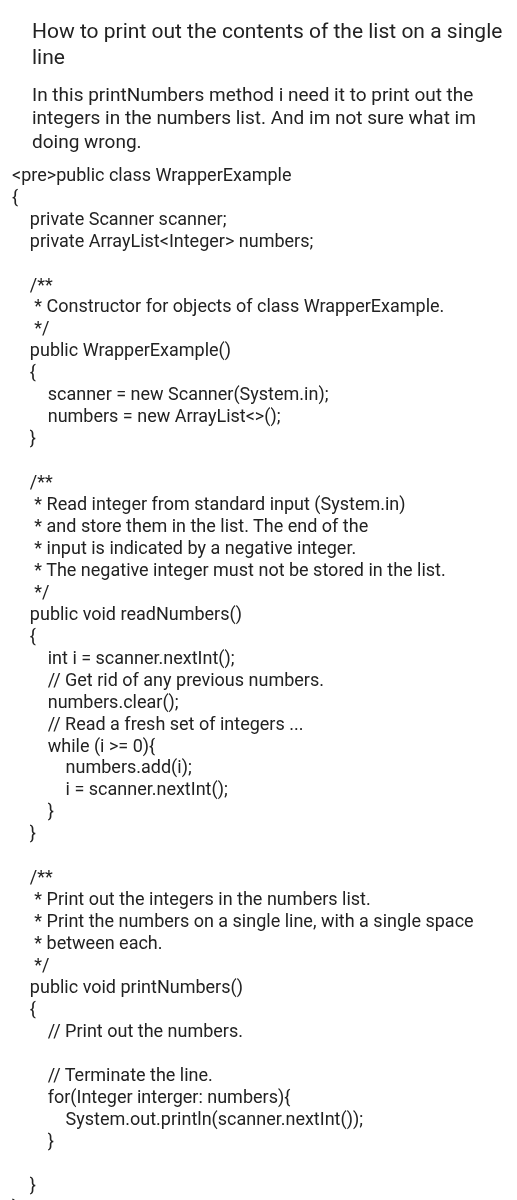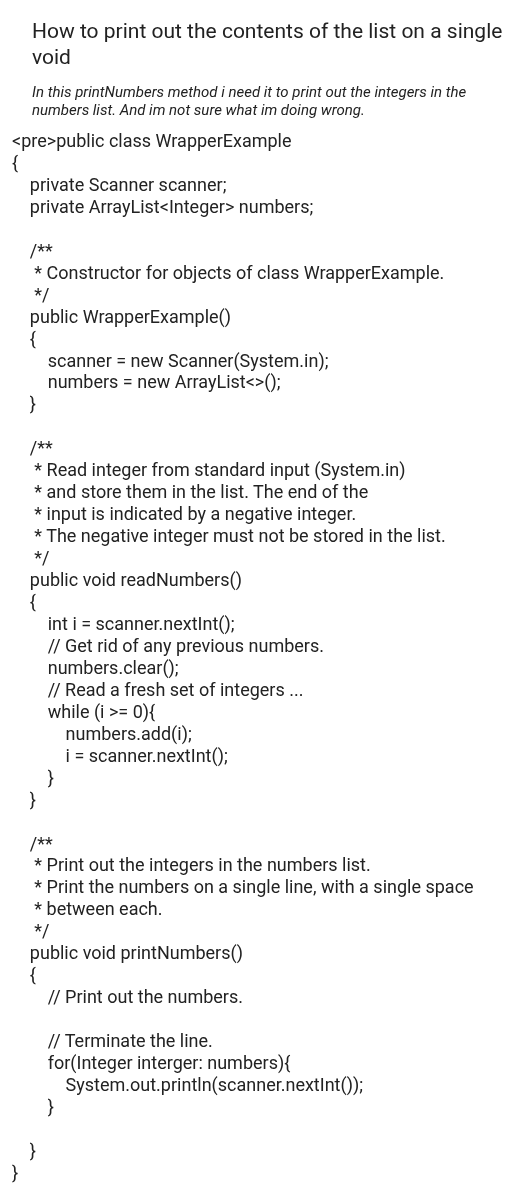--- a/index.html
+++ b/index.html
@@ -11,38 +11,37 @@
     color: #222;
     line-height: 1.25;
   }
   .title {
     font-size: 21px;
     font-weight: 400;
     margin-bottom: 12px;
     padding-left: 20px;
   }
   .desc {
-    font-size: 15px;
+    font-size: 19px;
     font-weight: 400;
     margin-bottom: 10px;
     padding-left: 20px;
-    font-style: italic;
   }
   .code {
     font-family: -apple-system, BlinkMacSystemFont, "Segoe UI", Roboto, Helvetica, Arial, sans-serif;
     font-size: 18px;
     white-space: pre-wrap;
     line-height: 1.22;
     color: #222;
   }
 </style>
 </head>
 <body>
 
-<div class="title">How to print out the contents of the list on a single void</div>
+<div class="title">How to print out the contents of the list on a single line</div>
 
 <div class="desc">In this printNumbers method i need it to print out the integers in the numbers list. And im not sure what im doing wrong.</div>
 
 <div class="code">&lt;pre&gt;public class WrapperExample
 {
     private Scanner scanner;
     private ArrayList&lt;Integer&gt; numbers;
 
     /**
      * Constructor for objects of class WrapperExample.

